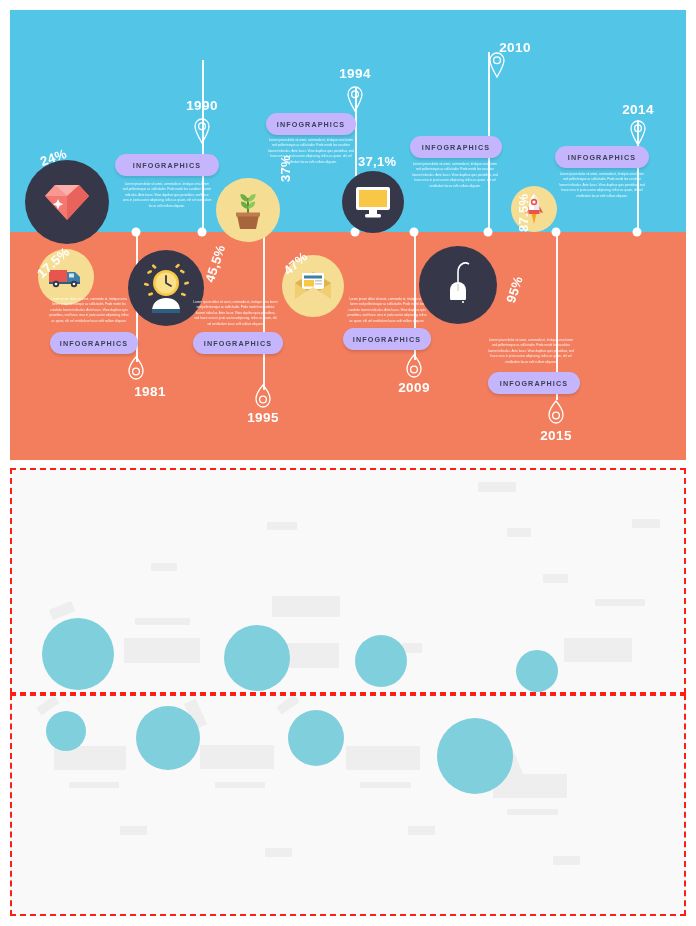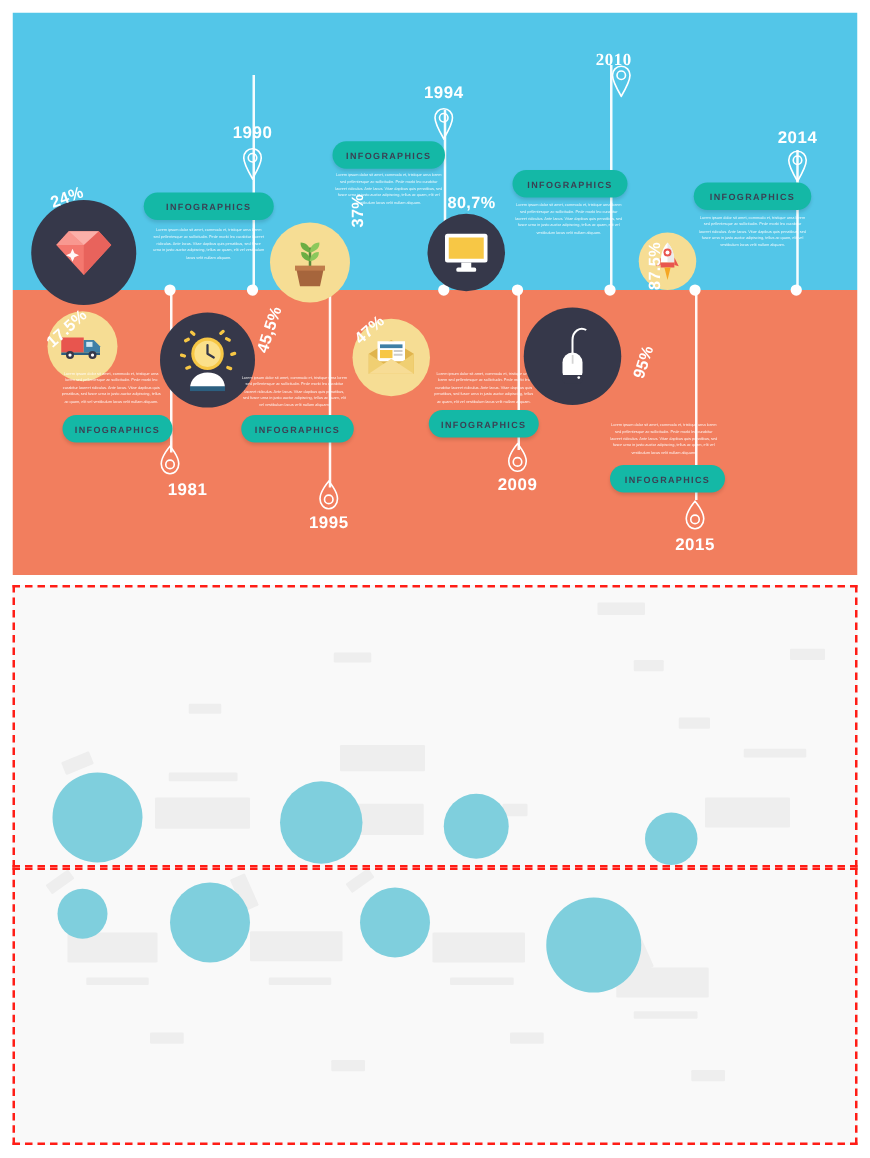--- a/index.html
+++ b/index.html
@@ -26,21 +26,21 @@
   
   .icon-circle{position:absolute;border-radius:50%;display:flex;align-items:center;
                justify-content:center;transform:translate(-50%,-50%);}
   .icon-circle svg{display:block;}
 
   
   .pct{position:absolute;color:#ffffff;font-weight:bold;white-space:nowrap;
        font-size:13px;letter-spacing:.3px;}
 
   
-  .ribbon{position:absolute;height:22px;background:#14b8a6;border-radius:11px;
+  .ribbon{position:absolute;height:22px;background:#c4b5fd;border-radius:11px;
           box-shadow:0 2px 3px rgba(0,0,0,.13);display:flex;align-items:center;
           justify-content:center;}
   .ribbon span{font-size:7.2px;font-weight:bold;letter-spacing:1.1px;color:#3b4154;}
 
   
   .lorem{position:absolute;text-align:center;font-size:3.1px;line-height:1.75;
          color:#ffffff;opacity:.9;}
 
   
   .skel{position:absolute;left:10px;width:676px;background:#f9f9f9;
@@ -118,36 +118,36 @@
         <path d="M6 25 L28 25 L25 39 L9 39 Z" fill="#a6653c"></path>
         <rect x="5" y="22.5" width="24" height="4" fill="#c07c4b"></rect>
       </svg>
     </div>
     <div class="pct" style="left:268px;top:172px;transform:rotate(-90deg);transform-origin:left top;">37%</div>
     <div class="ribbon" style="left:256px;top:103px;width:90px;">
       <span>INFOGRAPHICS</span>
     </div>
     <div class="lorem" style="left:258px;top:128px;width:86px;">Lorem ipsum dolor sit amet, commodo et, tristique urna lorem sed pellentesque ac sollicitudin. Pede morbi leo curabitur laoreet ridiculus. Ante lacus. Vitae dapibus quis penatibus, sed fusce urna in justo auctor adipiscing, tellus ac quam, elit vel vestibulum lacus velit nullam aliquam.</div>
 
-    <div class="year" style="left:481px;top:30px;font-family:Liberation Serif, serif;">2010</div>
+    <div class="year" style="left:505px;top:30px;">2010</div>
     <div class="pin" style="left:487px;top:42px;">
       <svg width="16" height="26" viewBox="0 0 16 26">
           <path d="M8 1 C12 1 15 4.2 15 8.2 C15 13 8 25 8 25 C8 25 1 13 1 8.2 C1 4.2 4 1 8 1 Z" fill="none" stroke="#ffffff" stroke-width="1.3"></path>
           <circle cx="8" cy="8.2" r="3.4" fill="none" stroke="#ffffff" stroke-width="1.3"></circle>
         </svg>
     </div>
     <div class="icon-circle" style="left:363px;top:192px;width:62px;height:62px;background:#36384a;">
       <svg width="38" height="34" viewBox="0 0 38 34">
         <rect x="2" y="2" width="34" height="23" rx="2" fill="#ffffff"></rect>
         <rect x="5" y="5" width="28" height="17" fill="#f7c745"></rect>
         <rect x="15" y="25" width="8" height="5" fill="#ffffff"></rect>
         <rect x="11" y="29" width="16" height="3.4" rx="1.5" fill="#ffffff"></rect>
       </svg>
     </div>
-    <div class="pct" style="left:348px;top:144px;">80,7%</div>
+    <div class="pct" style="left:348px;top:144px;">37,1%</div>
     <div class="ribbon" style="left:400px;top:126px;width:92px;">
       <span>INFOGRAPHICS</span>
     </div>
     <div class="lorem" style="left:402px;top:152px;width:86px;">Lorem ipsum dolor sit amet, commodo et, tristique urna lorem sed pellentesque ac sollicitudin. Pede morbi leo curabitur laoreet ridiculus. Ante lacus. Vitae dapibus quis penatibus, sed fusce urna in justo auctor adipiscing, tellus ac quam, elit vel vestibulum lacus velit nullam aliquam.</div>
 
     <div class="year" style="left:628px;top:92px;">2014</div>
     <div class="pin" style="left:628px;top:110px;">
       <svg width="16" height="26" viewBox="0 0 16 26">
           <path d="M8 1 C12 1 15 4.2 15 8.2 C15 13 8 25 8 25 C8 25 1 13 1 8.2 C1 4.2 4 1 8 1 Z" fill="none" stroke="#ffffff" stroke-width="1.3"></path>
           <circle cx="8" cy="8.2" r="3.4" fill="none" stroke="#ffffff" stroke-width="1.3"></circle>

